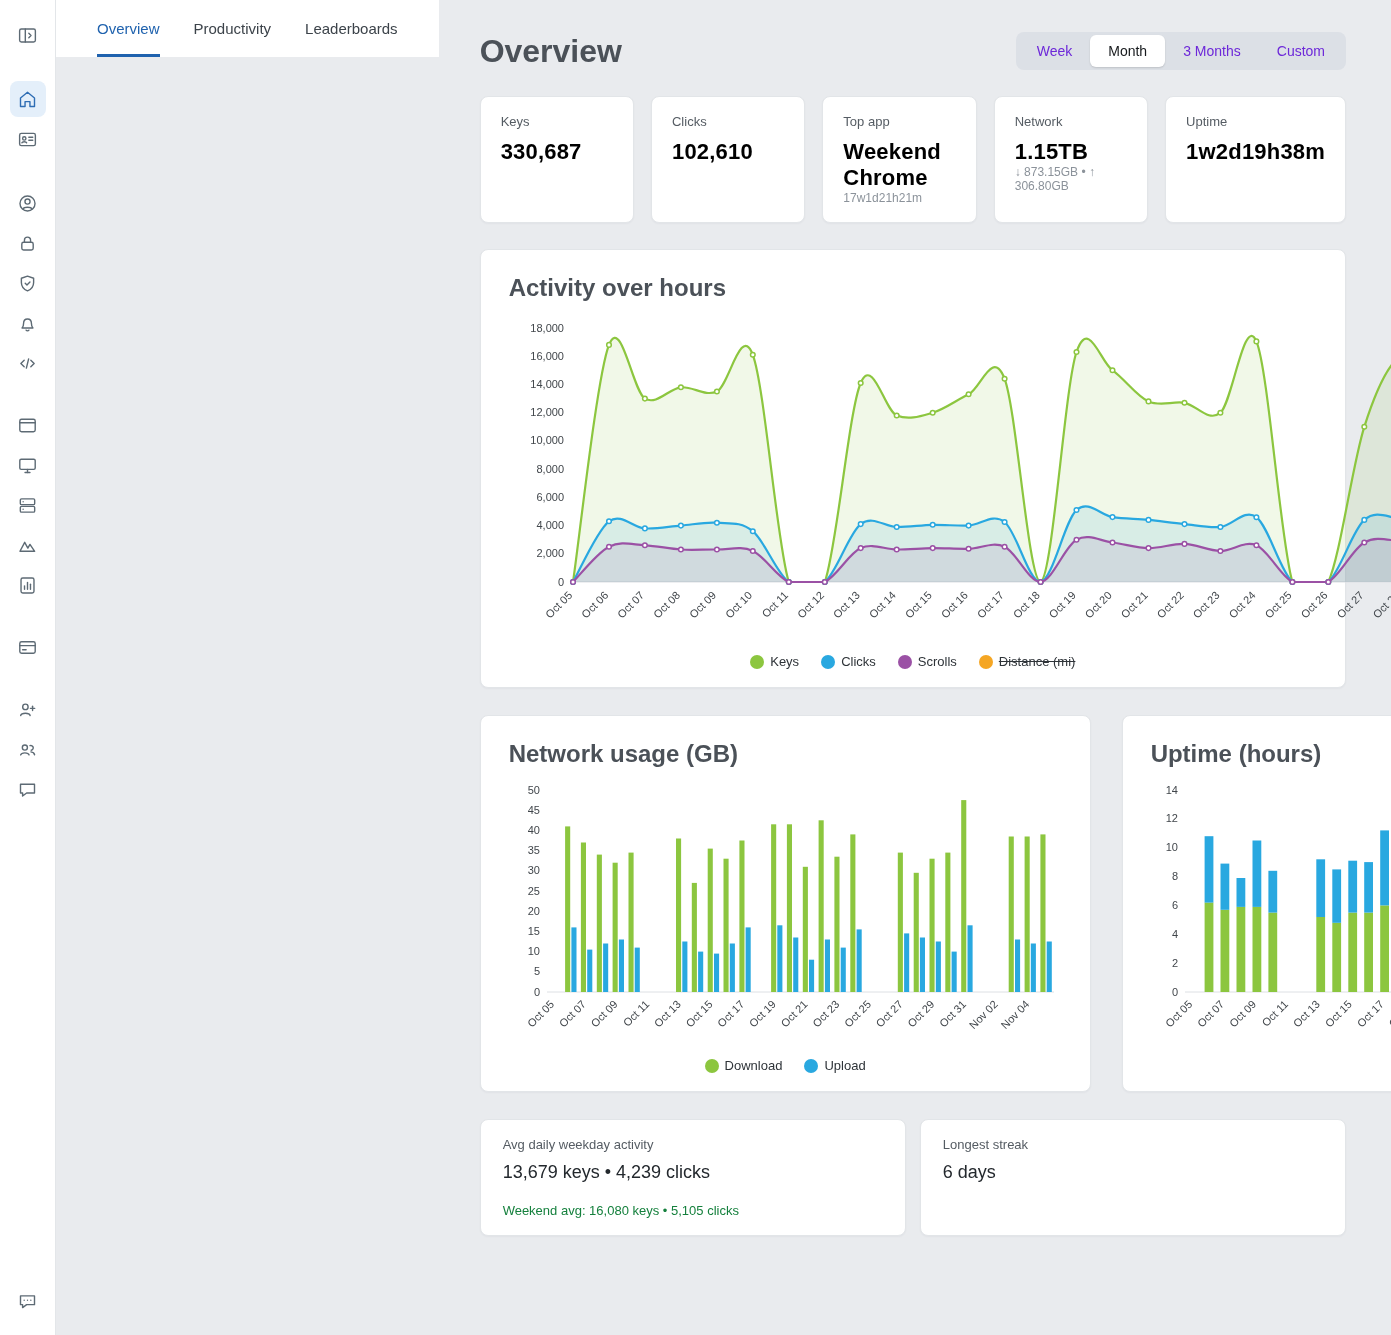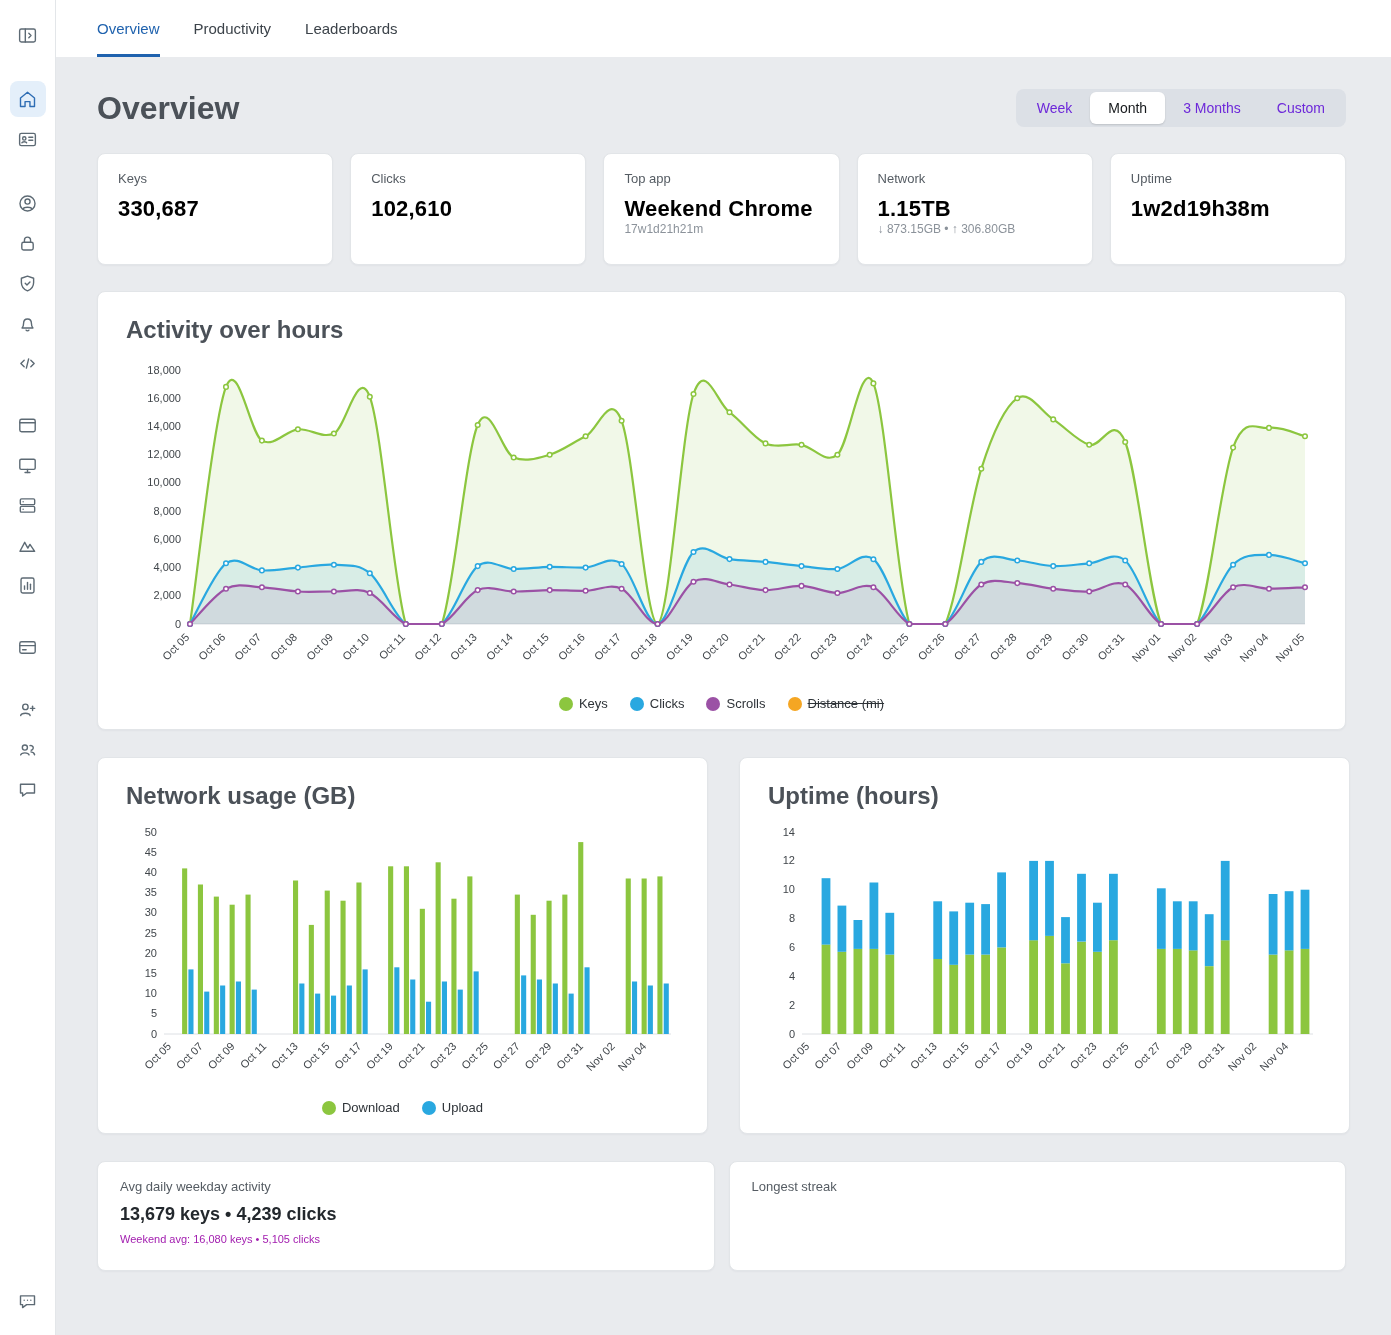--- a/index.html
+++ b/index.html
@@ -6,21 +6,21 @@
   html,body{width:1391px;height:1335px}
   body{font-family:"Liberation Sans","DejaVu Sans",sans-serif;background:#e9ebee;display:flex;overflow:hidden;color:#23282d}
   
   .sidebar{width:56px;background:#fff;border-right:1px solid #e3e6e9;display:flex;flex-direction:column;align-items:center;padding:15px 0 14px;flex-shrink:0;height:1335px}
   .side-icon{width:36px;height:36px;display:flex;align-items:center;justify-content:center;border-radius:8px;cursor:pointer;margin:2px 0;flex-shrink:0}
   .side-icon svg{width:21px;height:21px;stroke:#5d6a74;fill:none;stroke-width:1.6;stroke-linecap:round;stroke-linejoin:round}
   .side-icon.active{background:#e4effa}
   .side-icon.active svg{stroke:#2e6db4}
   .mt26{margin-top:26px}.mt24{margin-top:24px}.mtauto{margin-top:auto}
   
-  .main{flex:1;display:flex;flex-direction:column;height:1335px;overflow:hidden}
+  .main{flex:1;display:flex;height:1335px;overflow:hidden}
   .topbar{background:#fff;height:57px;display:flex;align-items:stretch;padding:0 41px;gap:34px;flex-shrink:0}
   .tab{font-size:15px;color:#3c434a;display:flex;align-items:center;border-bottom:3px solid transparent;padding-top:3px;cursor:pointer}
   .tab.active{color:#1f62ae;border-bottom-color:#1f62ae}
   .content{flex:1;padding:20px 45px 30px 41px;overflow:hidden}
   .page-head{display:flex;justify-content:space-between;align-items:center;margin:12px 0 26px}
   .page-title{font-size:32px;font-weight:bold;color:#4b5158}
   .range{background:#dce0e6;border-radius:8px;padding:3px;display:flex;align-items:center}
   .range-opt{font-size:14px;color:#6d28d9;padding:8px 18px;border-radius:6px;cursor:pointer;white-space:nowrap}
   .range-opt.active{background:#fff;color:#16191c;box-shadow:0 1px 2px rgba(0,0,0,.14)}
   
@@ -37,22 +37,22 @@
   .charts-row .card{flex:1}
   .legend{display:flex;justify-content:center;align-items:center;gap:22px;margin-top:6px;font-size:13px;color:#2e3338}
   .leg-item{display:inline-flex;align-items:center;gap:6px;cursor:pointer}
   .leg-item .dot{width:14px;height:14px;border-radius:50%;display:inline-block}
   .strike{text-decoration:line-through}
   .tick{font-size:11px;fill:#41464b;font-family:"Liberation Sans","DejaVu Sans",sans-serif}
   
   .summary-row{display:flex;gap:14px}
   .summary-card{flex:1;background:#fff;border:1px solid #e2e5e8;border-radius:8px;padding:17px 22px;min-height:110px;box-shadow:0 1px 2px rgba(16,24,40,.04)}
   .summary-label{font-size:13px;color:#555c63;margin-bottom:10px}
-  .summary-value{font-size:18px;font-weight:bold;color:#23282d}
-  .summary-sub{font-size:11px;color:#a21caf;margin-top:8px}
+  .summary-value{font-size:18px;font-weight:normal;color:#23282d}
+  .summary-sub{font-size:13px;color:#15803d;margin-top:20px}
 </style>
 </head>
 <body>
 
 <aside class="sidebar">
   <div class="side-icon">
     <svg viewBox="0 0 24 24">
         <rect x="3" y="4.5" width="18" height="15" rx="2"></rect>
         <line x1="9.5" y1="4.5" x2="9.5" y2="19.5"></line>
         <polyline points="13.5,9.5 16,12 13.5,14.5"></polyline>
@@ -561,16 +561,17 @@
     </div>
 
     <div class="summary-row">
       <div class="summary-card">
         <div class="summary-label">Avg daily weekday activity</div>
         <div class="summary-value">13,679 keys • 4,239 clicks</div>
         <div class="summary-sub">Weekend avg: 16,080 keys • 5,105 clicks</div>
       </div>
       <div class="summary-card">
         <div class="summary-label">Longest streak</div>
+        <div class="summary-value">6 days</div>
       </div>
     </div>
   </div>
 </div>
 
 </body></html>

